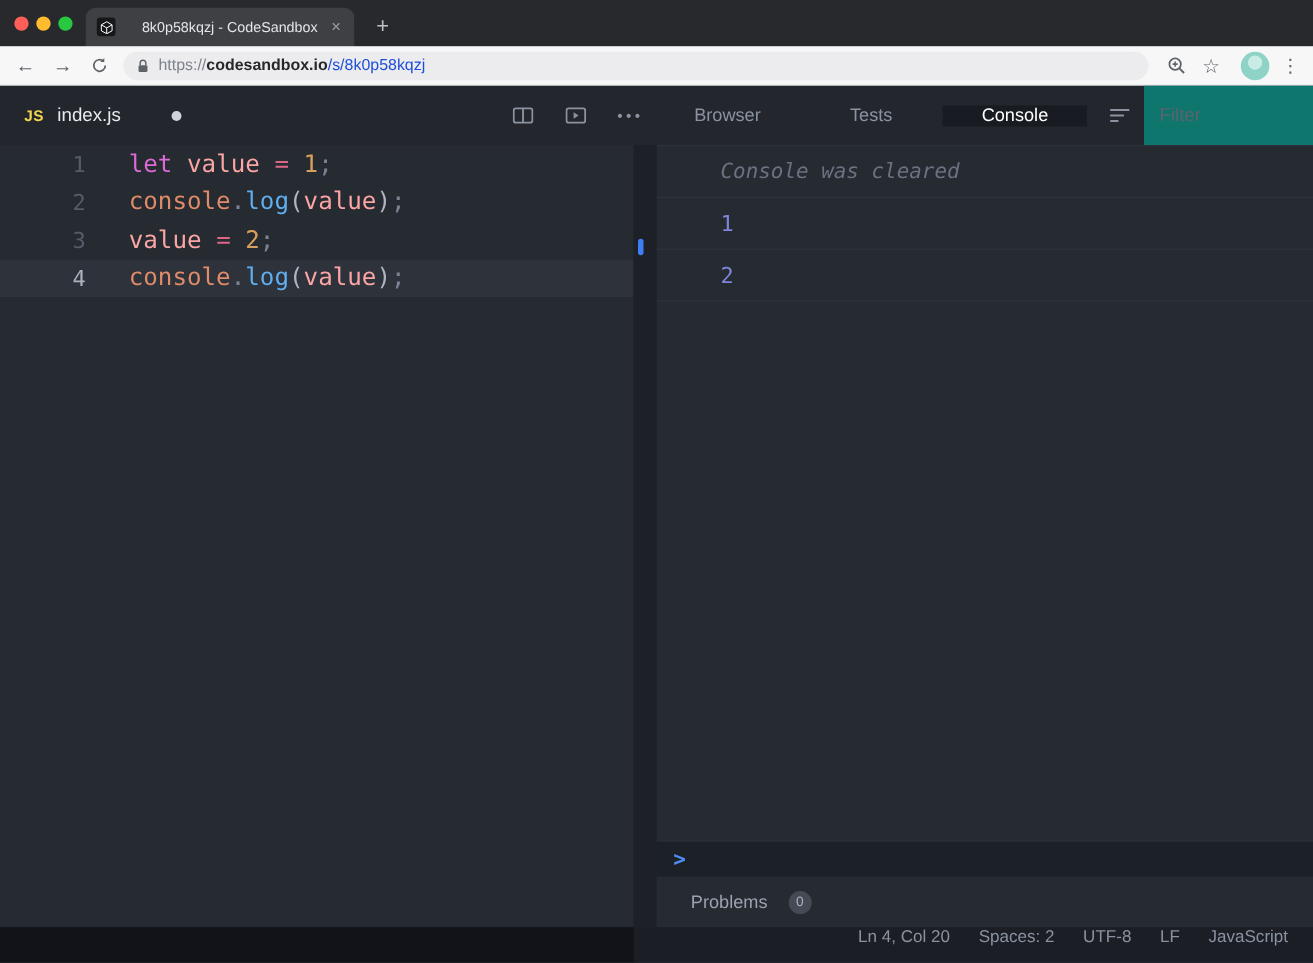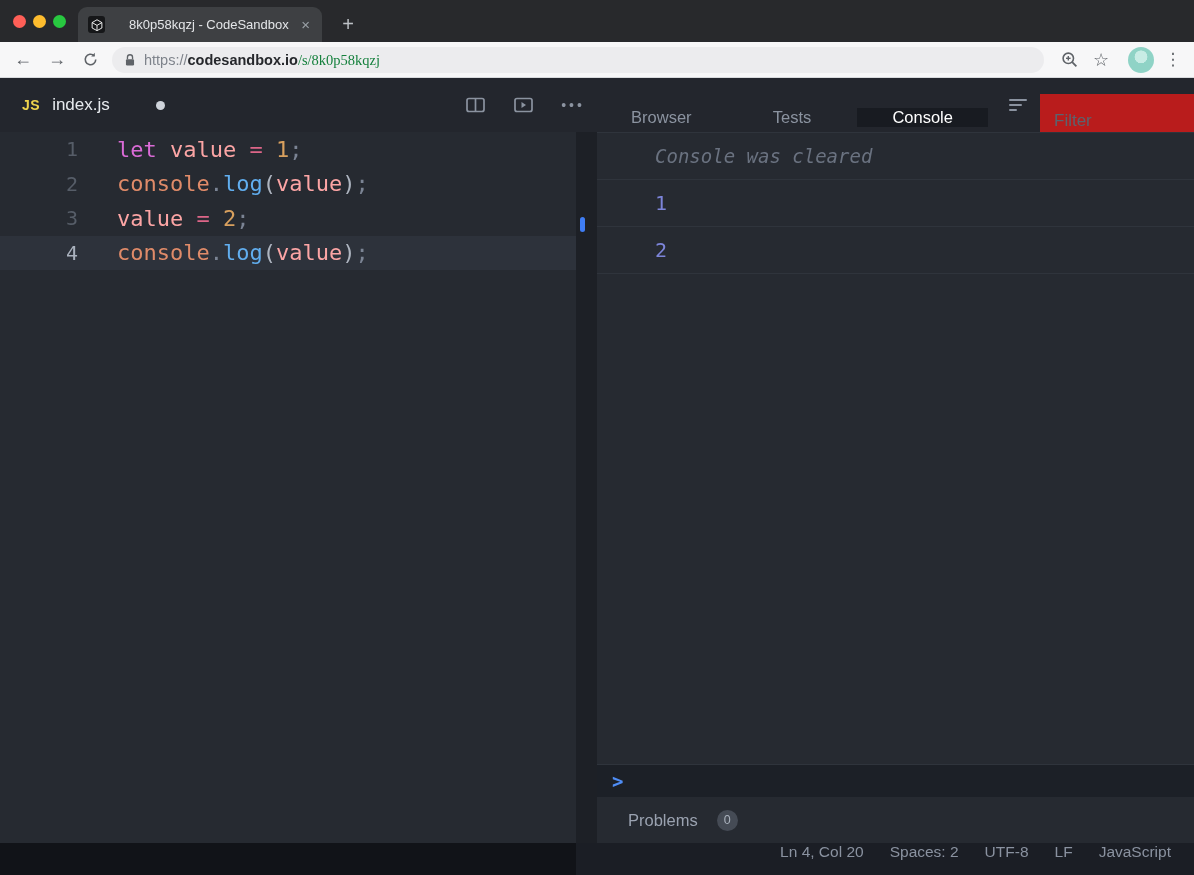--- a/index.html
+++ b/index.html
@@ -24,43 +24,43 @@
     justify-content:center;color:#bdc1c6;font-size:20px;font-weight:300;}
   .toolbar{position:absolute;left:0;top:42px;width:1194px;height:36px;background:#f7f7f8;
     border-bottom:1px solid #d8dadd;box-sizing:border-box;}
   .nav-ic{position:absolute;top:0;height:35px;width:30px;display:flex;align-items:center;
     justify-content:center;color:#5f6368;font-size:18px;}
   .nav-back{left:8px;} .nav-forward{left:42px;} .nav-reload{left:75px;}
   .url-pill{position:absolute;left:112px;top:5px;width:932px;height:26px;background:#ececee;
     border-radius:13px;display:flex;align-items:center;padding:0 12px;box-sizing:border-box;}
   .lock-ic{margin-right:8px;display:flex;}
   .url-text{font-size:14.5px;white-space:nowrap;}
-  .url-scheme{color:#7e838b;margin-top:20px;} .url-domain{color:#26282c;font-weight:600;} .url-path{color:#15803d;font-family:Liberation Serif, serif;}
+  .url-scheme{color:#7e838b;margin-top:20px;} .url-domain{color:#26282c;font-weight:600;} .url-path{color:#1d4ed8;}
   .zoom-ic{position:absolute;left:1054px;top:0;width:30px;height:35px;display:flex;align-items:center;justify-content:center;}
   .star-ic{position:absolute;left:1086px;top:0;width:30px;height:35px;display:flex;align-items:center;
     justify-content:center;color:#5f6368;font-size:18px;}
   .avatar{position:absolute;left:1128px;top:5px;width:26px;height:26px;border-radius:50%;
     background:radial-gradient(circle at 50% 38%, #c8ece5 0 30%, #8fd3c6 32% 100%);}
   .kebab{position:absolute;left:1160px;top:0;width:26px;height:35px;display:flex;align-items:center;
     justify-content:center;color:#5f6368;font-size:17px;}
   
   .editor-bar{position:absolute;left:0;top:78px;width:1194px;height:54px;background:#23262d;}
   .file-tab{position:absolute;left:0;top:0;height:54px;display:flex;align-items:center;padding-left:22px;}
   .js-badge{color:#f0d54d;font-weight:bold;font-size:14px;letter-spacing:.5px;}
   .file-name{margin-left:12px;color:#e7eaee;font-size:17px;}
   .unsaved-dot{position:absolute;left:156px;top:23px;width:9px;height:9px;border-radius:50%;background:#ced3da;}
   .bar-ic{position:absolute;top:0;height:54px;display:flex;align-items:center;justify-content:center;}
   .ic-split{left:460px;width:30px;}
   .ic-preview{left:508px;width:30px;}
   .ic-more{left:554px;width:38px;color:#8b93a0;font-size:14px;letter-spacing:3px;}
-  .panel-tabs{position:absolute;left:596px;top:12px;width:392px;height:54px;display:flex;align-items:center;}
+  .panel-tabs{position:absolute;left:596px;top:0;width:392px;height:54px;display:flex;align-items:center;}
   .panel-tab{flex:1;display:flex;align-items:center;justify-content:center;color:#8b93a0;font-size:16.5px;cursor:default;}
   .panel-tab.active{background:#181b21;color:#ffffff;font-weight:500;}
   .ic-filterlines{left:1002px;width:32px;}
-  .filter-box{position:absolute;left:1040px;top:16px;width:154px;height:54px;background:#b91c1c;text-decoration:underline;}
+  .filter-box{position:absolute;left:1040px;top:0;width:154px;height:54px;background:#0f766e;text-decoration:underline;}
   .filter-box input{width:100%;height:100%;box-sizing:border-box;background:transparent;border:none;outline:none;
     padding:0 14px;color:#c8ccd4;font-size:17px;font-family:"Liberation Sans",sans-serif;}
   .filter-box input::placeholder{color:#5c636e;}
   
   .code-area{position:absolute;left:0;top:132px;width:576px;height:711px;background:#262a31;overflow:hidden;}
   .code-row{display:flex;align-items:center;height:34.5px;font-family:"DejaVu Sans Mono",monospace;font-size:22px;}
   .code-row.active{background:#2d323b;}
   .ln{flex:none;width:78px;text-align:right;color:#565d68;font-size:20px;}
   .code-row.active .ln{color:#a9b1bd;}
   .code{white-space:pre;margin-left:39px;}

